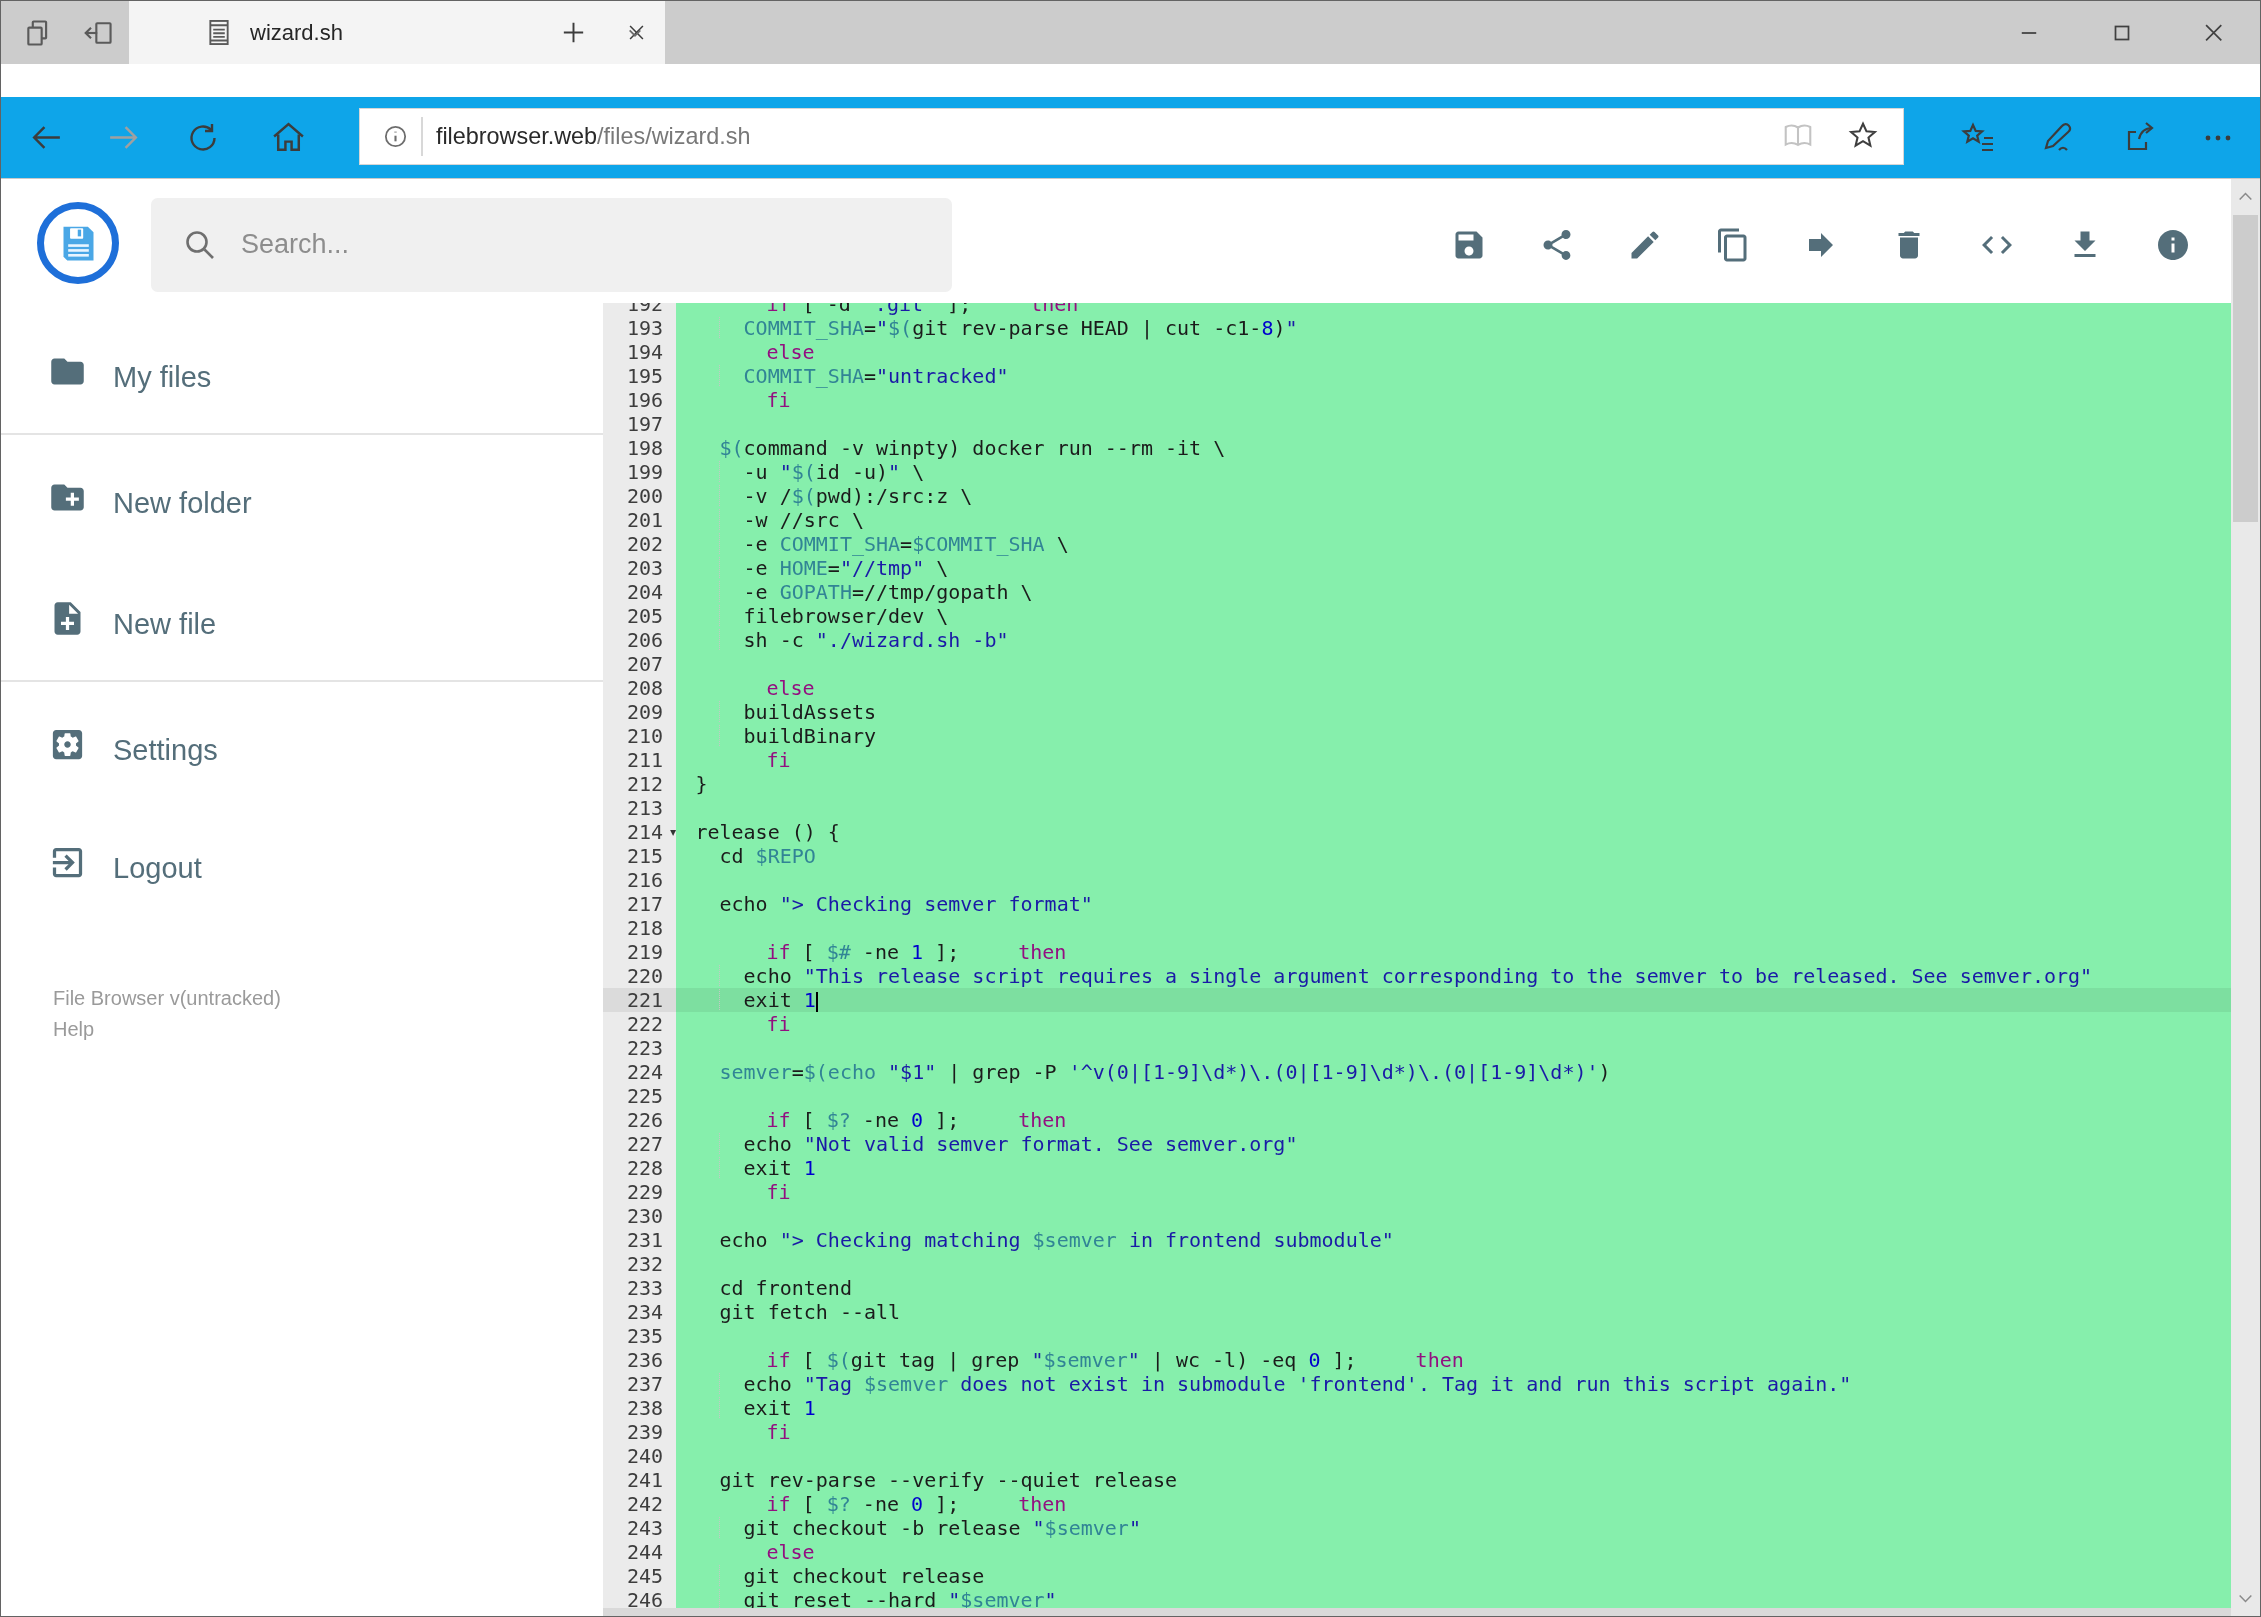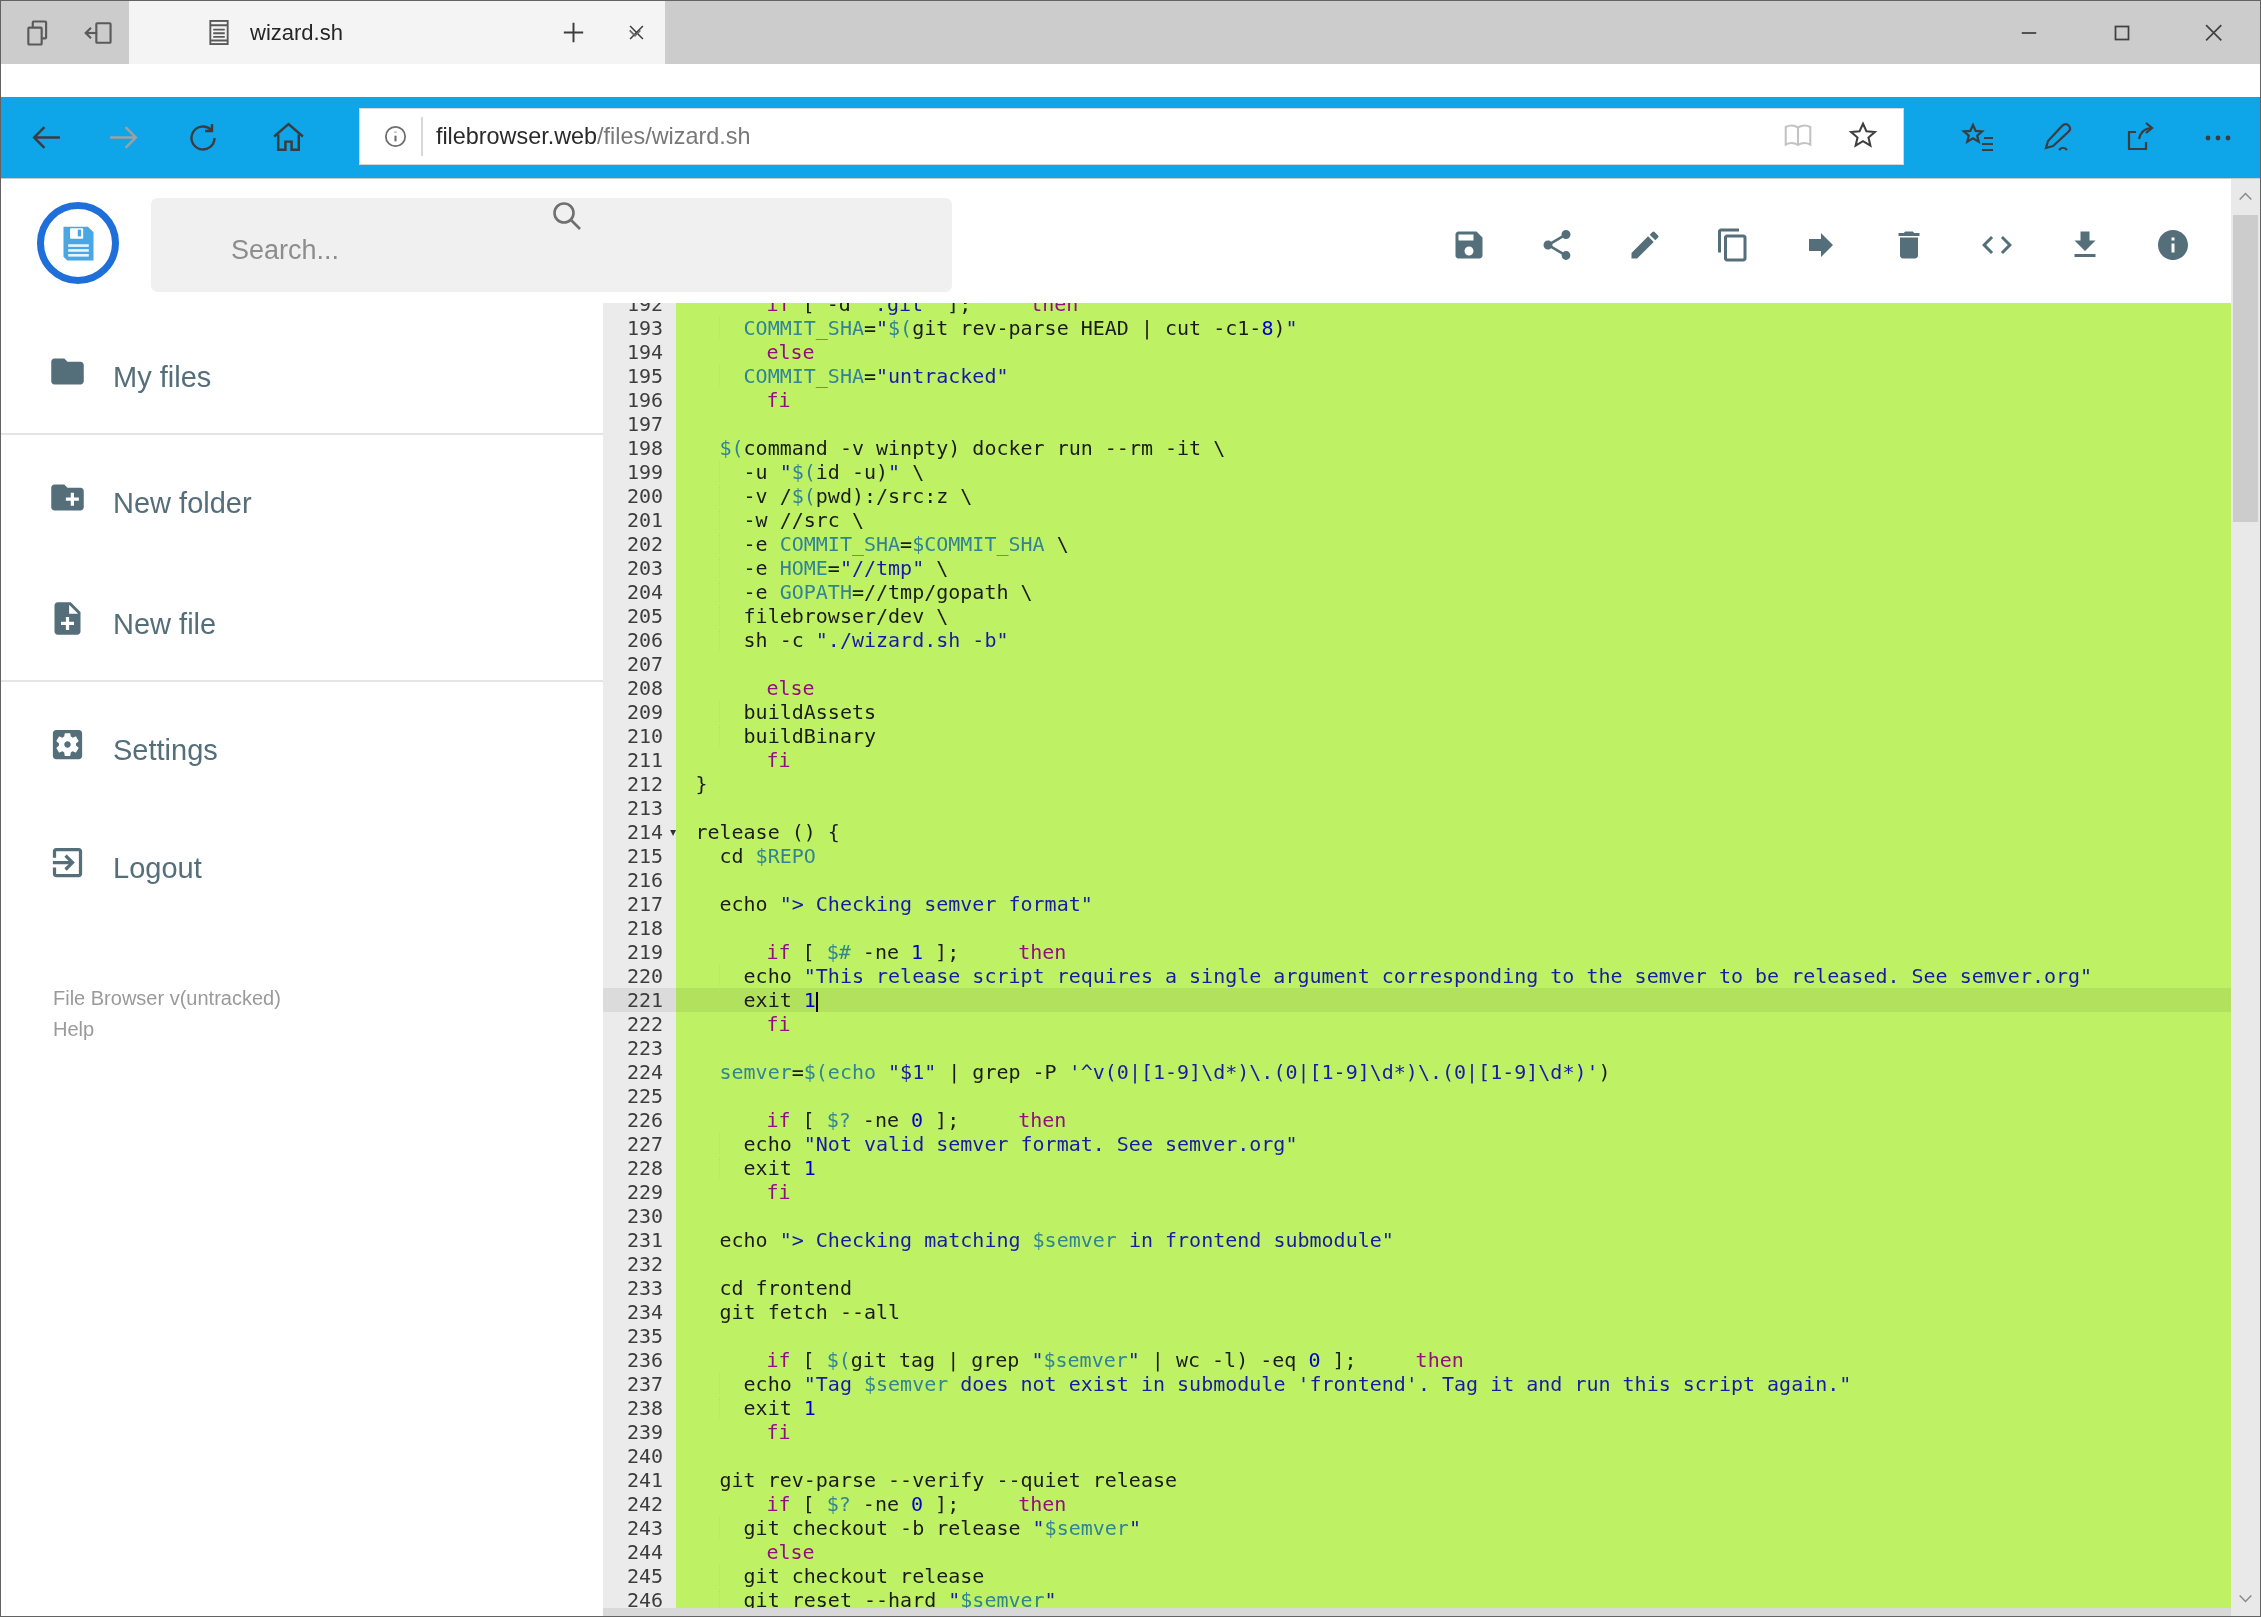--- a/index.html
+++ b/index.html
@@ -18,35 +18,35 @@
   .addr-text{font-size:23.4px;white-space:nowrap;}
   .addr-host{color:#2a2a2a;}
   .addr-path{color:#787878;}
   
   .page{flex:1;position:relative;background:#fff;overflow:hidden;}
   .vscroll{position:absolute;top:0;right:0;bottom:0;width:29px;background:#e9e9e9;}
   .vthumb{position:absolute;left:2.4px;right:2.4px;top:36px;height:307px;background:#cccccc;}
   .varrow{position:absolute;left:0;width:29px;height:32px;color:#8a8a8a;display:flex;align-items:center;justify-content:center;}
   .appheader{position:absolute;left:0;top:0;right:29px;height:124px;background:#fff;}
   .logo{position:absolute;left:36px;top:23.4px;width:82px;height:82px;border-radius:50%;border:7.3px solid #1e6fd9;box-sizing:border-box;background:#fff;display:flex;align-items:center;justify-content:center;}
-  .searchbar{position:absolute;left:150px;top:18.6px;width:801px;height:94px;background:#f0f0f0;border-radius:6.5px;display:flex;align-items:center;flex-direction:column;}
+  .searchbar{position:absolute;left:150px;top:18.6px;width:801px;height:94px;background:#f0f0f0;border-radius:6.5px;display:flex;align-items:center;}
   .searchbar svg{margin-left:31px;flex:none;}
   .searchbar input{border:none;outline:none;background:transparent;font-size:27px;color:#555;margin-left:21px;width:662px;font-family:"Liberation Sans",sans-serif;}
   .searchbar input::placeholder{color:#8d8d8d;opacity:1;}
   .hdr-icons{position:absolute;left:1450px;top:48px;display:flex;gap:52px;color:#546e7a;}
   .hdr-icons .hbtn{width:36px;height:36px;}
   
   .sidebar{position:absolute;left:0;top:124px;width:602px;bottom:0;background:#fff;}
   .sb-item{position:absolute;left:0;right:0;height:78px;display:flex;align-items:center;color:#546e7a;cursor:pointer;}
   .sb-item svg{margin-left:47px;flex:none;}
   .sb-label{font-size:29px;margin-left:26px;margin-top:12px;}
   .sb-div{position:absolute;left:0;right:0;height:1.6px;background:#e4e4e4;}
   .sb-footer{position:absolute;left:52px;top:680px;font-size:20px;color:#9a9a9a;line-height:31px;}
   
-  .editor{position:absolute;left:602px;top:124px;right:29px;bottom:0;overflow:hidden;background:#bef264;}
+  .editor{position:absolute;left:602px;top:124px;right:29px;bottom:0;overflow:hidden;background:#86efac;}
   .gutterbg{position:absolute;left:0;top:0;bottom:0;width:73px;background:#ebebeb;}
   .code-scroll{position:absolute;left:0;right:0;top:-11.3px;}
   .row{display:flex;height:24px;position:relative;}
   .row.active{background:rgba(0,0,0,0.065);}
   .ln{flex:none;width:73px;box-sizing:border-box;padding-right:13px;text-align:right;font-family:"DejaVu Sans Mono",monospace;font-size:20px;line-height:24px;color:#3d3d3d;position:relative;z-index:1;}
   .cl{flex:1;font-family:"DejaVu Sans Mono",monospace;font-size:20px;line-height:24px;color:#1b1b1b;padding-left:19.4px;white-space:pre;position:relative;z-index:1;}
   .tok-k{color:#930f80;margin-left:47px;}
   .tok-s{color:#1a1aa6;}
   .tok-v{color:#318495;}
   .tok-n{color:#0000cd;}

